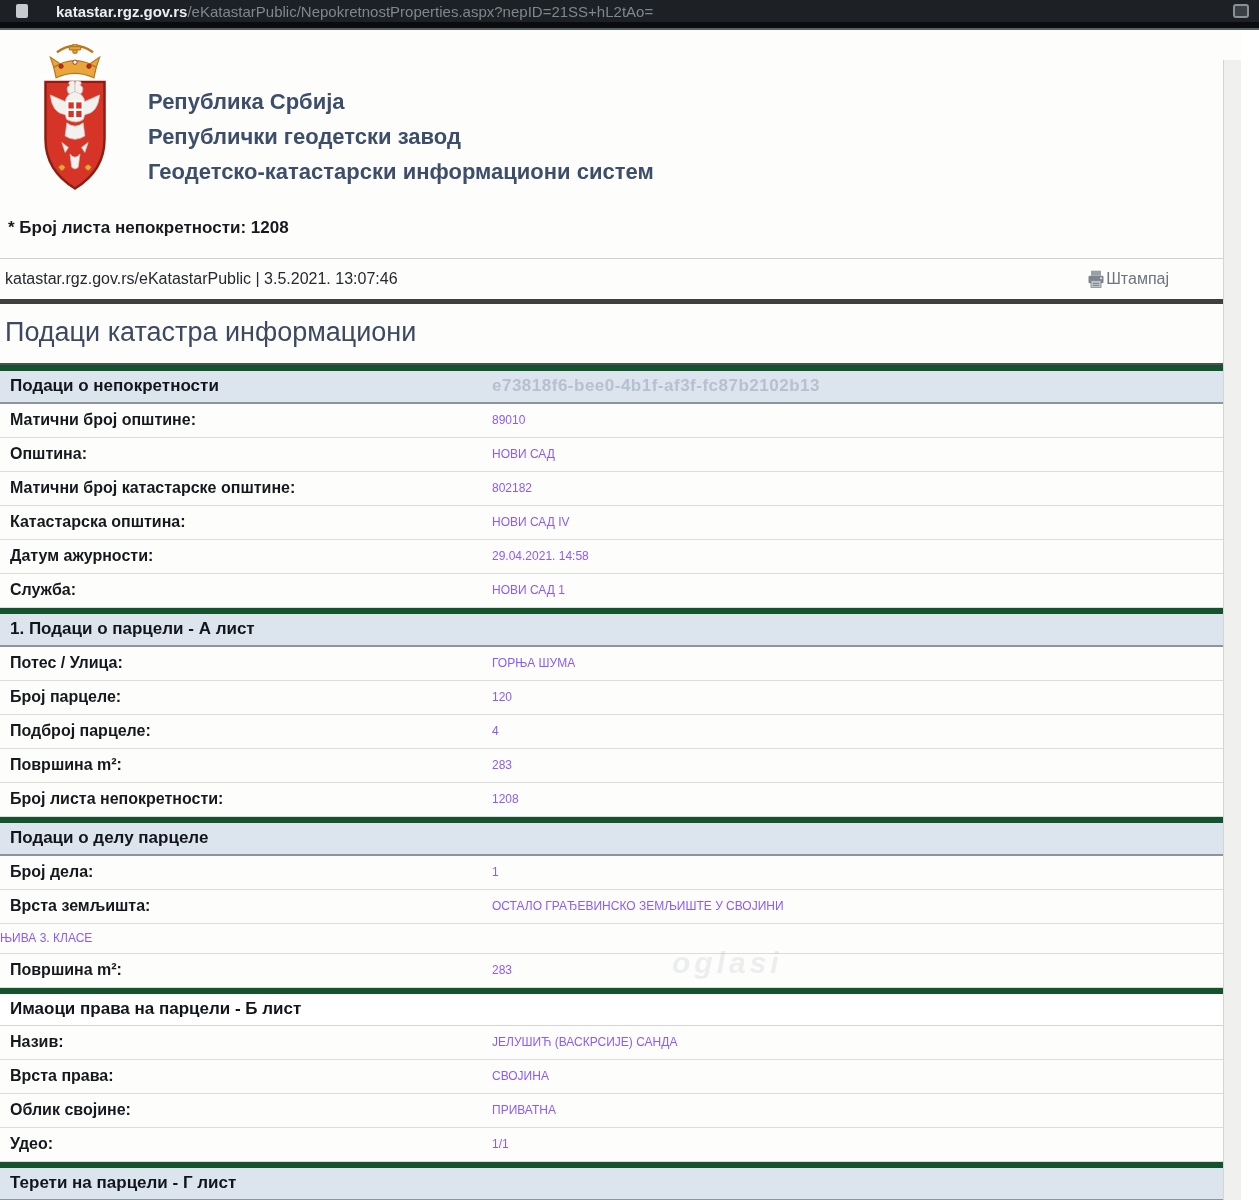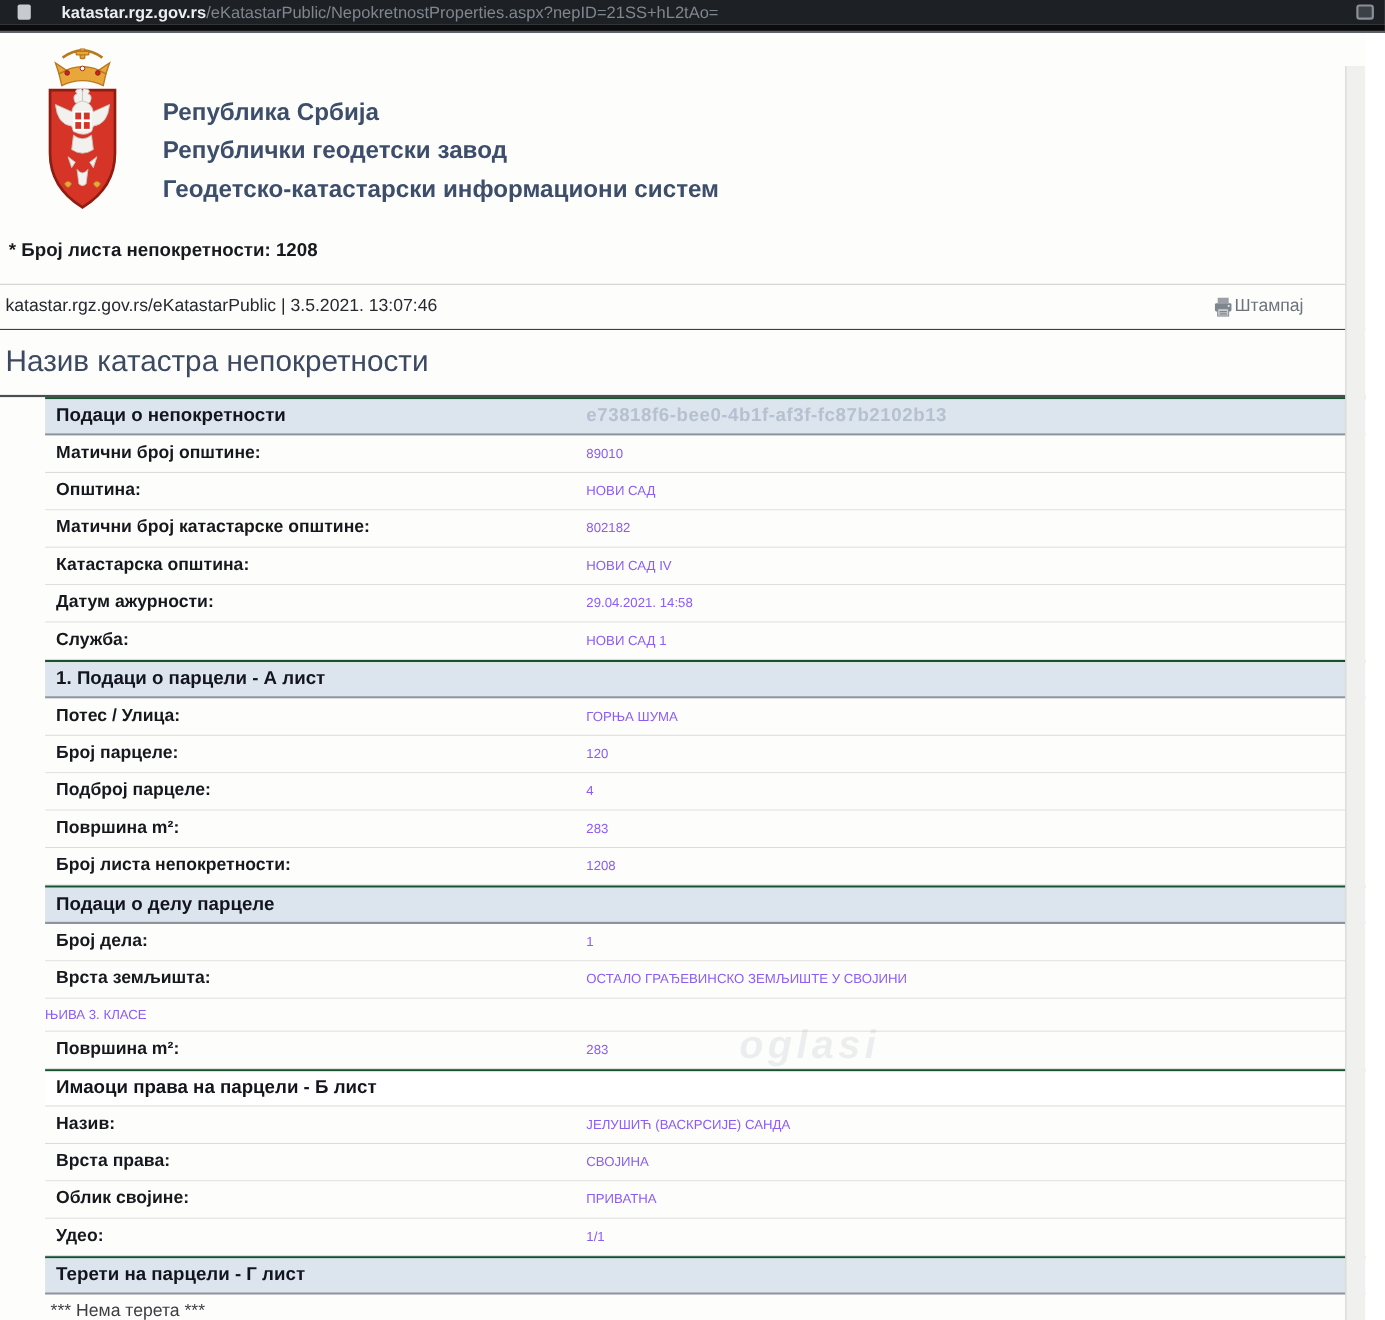--- a/index.html
+++ b/index.html
@@ -25,45 +25,45 @@
   
   .masthead { display:flex; padding:14px 0 18px 34px; }
   .coa { width:82px; height:152px; flex:0 0 auto; }
   .masthead-lines { margin-left:32px; padding-top:40px; color:#3d4e6b; font-weight:600;
                     font-size:22px; line-height:35px; }
 
   
   .sheet-line { font-weight:bold; font-size:17px; color:#17191d; padding:4px 0 20px 8px;
                 border-bottom:1px solid #d2d2d0; }
   .source-row { display:flex; align-items:center; justify-content:space-between;
-                padding:10px 8px 10px 5px; font-size:16px; color:#26292e;
-                border-bottom:1px solid #404040; }
+                padding:10px 24px 10px 5px; font-size:16px; color:#26292e;
+                border-bottom:5px solid #404040; }
   .print-link { display:flex; align-items:center; gap:0; color:#6e747c; font-size:16px;
                 padding-right:48px; cursor:pointer; }
   .print-link svg { width:20px; height:20px; }
 
   .page-title { font-size:27px; color:#3c4961; padding:13px 0 15px 5px; font-weight:400; }
 
   
   .k-table { border-top:2px solid #4a4f55; border-bottom:0; position:relative; }
-  .section { border-top:2px solid #14532d;margin-left:41px; }
+  .section { border-top:6px solid #14532d; }
   .section:first-child { border-top:0; }
   .sec-head { background:#dce4ee; display:flex; align-items:center; padding:5px 10px 6px 10px;
               font-weight:bold; font-size:17px; color:#12151c;
               border-bottom:2px solid #8d949c; }
   .sec-head.plain { background:#fff; border-bottom:1px solid #d5d5d3; }
   .sec-head .head-label { width:482px; flex:0 0 auto; }
   .guid { color:#b5c0d1; font-weight:bold; font-size:17px; letter-spacing:.5px; }
   .row { display:flex; align-items:center; font-size:16px; padding:7px 0 8px 0;
          border-bottom:1px solid #dcdcda; background:#fdfdfc; }
   .row .lbl { width:492px; flex:0 0 auto; padding-left:10px; font-weight:bold; color:#15181c; }
   .row .val { color:#8b5cf6; font-size:12px; }
   .note-row { font-size:16px; color:#3a3e43; padding:6px 0 9px 5px; background:#fdfdfc; }
 
-  .watermark { position:absolute; left:672px; top:568px; font-size:36px; font-style:italic;
+  .watermark { position:absolute; left:672px; top:581px; font-size:30px; font-style:italic;
                color:#9aa0a8; opacity:.16; font-weight:bold; letter-spacing:4px;
                pointer-events:none; }
 </style>
 </head>
 <body>
 
 <div class="browser-bar">
   <div class="page-ico"></div>
   <div class="url-text"><span class="url-domain">katastar.rgz.gov.rs</span><span class="url-path">/eKatastarPublic/NepokretnostProperties.aspx?nepID=21SS+hL2tAo=</span></div>
   <div class="browser-action"></div>
@@ -123,21 +123,21 @@
         <rect x="3" y="8" width="18" height="9" rx="1.5" fill="#7e858c"></rect>
         <circle cx="18" cy="11" r="1.2" fill="#e8eaed"></circle>
         <rect x="6" y="14" width="12" height="8" fill="#c9cdd1" stroke="#7e858c"></rect>
         <rect x="8" y="16.5" width="8" height="1.4" fill="#7e858c"></rect>
         <rect x="8" y="19" width="8" height="1.4" fill="#7e858c"></rect>
       </svg>
       <span>Штампај</span>
     </span>
   </div>
 
-  <h1 class="page-title">Назив катастра непокретности</h1>
+  <h1 class="page-title">Подаци катастра информациони</h1>
 
   <div class="k-table">
     <div class="watermark">oglasi</div>
 
     <div class="section">
       <div class="sec-head">
         <span class="head-label">Подаци о непокретности</span>
         <span class="guid">e73818f6-bee0-4b1f-af3f-fc87b2102b13</span>
       </div>
       <div class="row">

